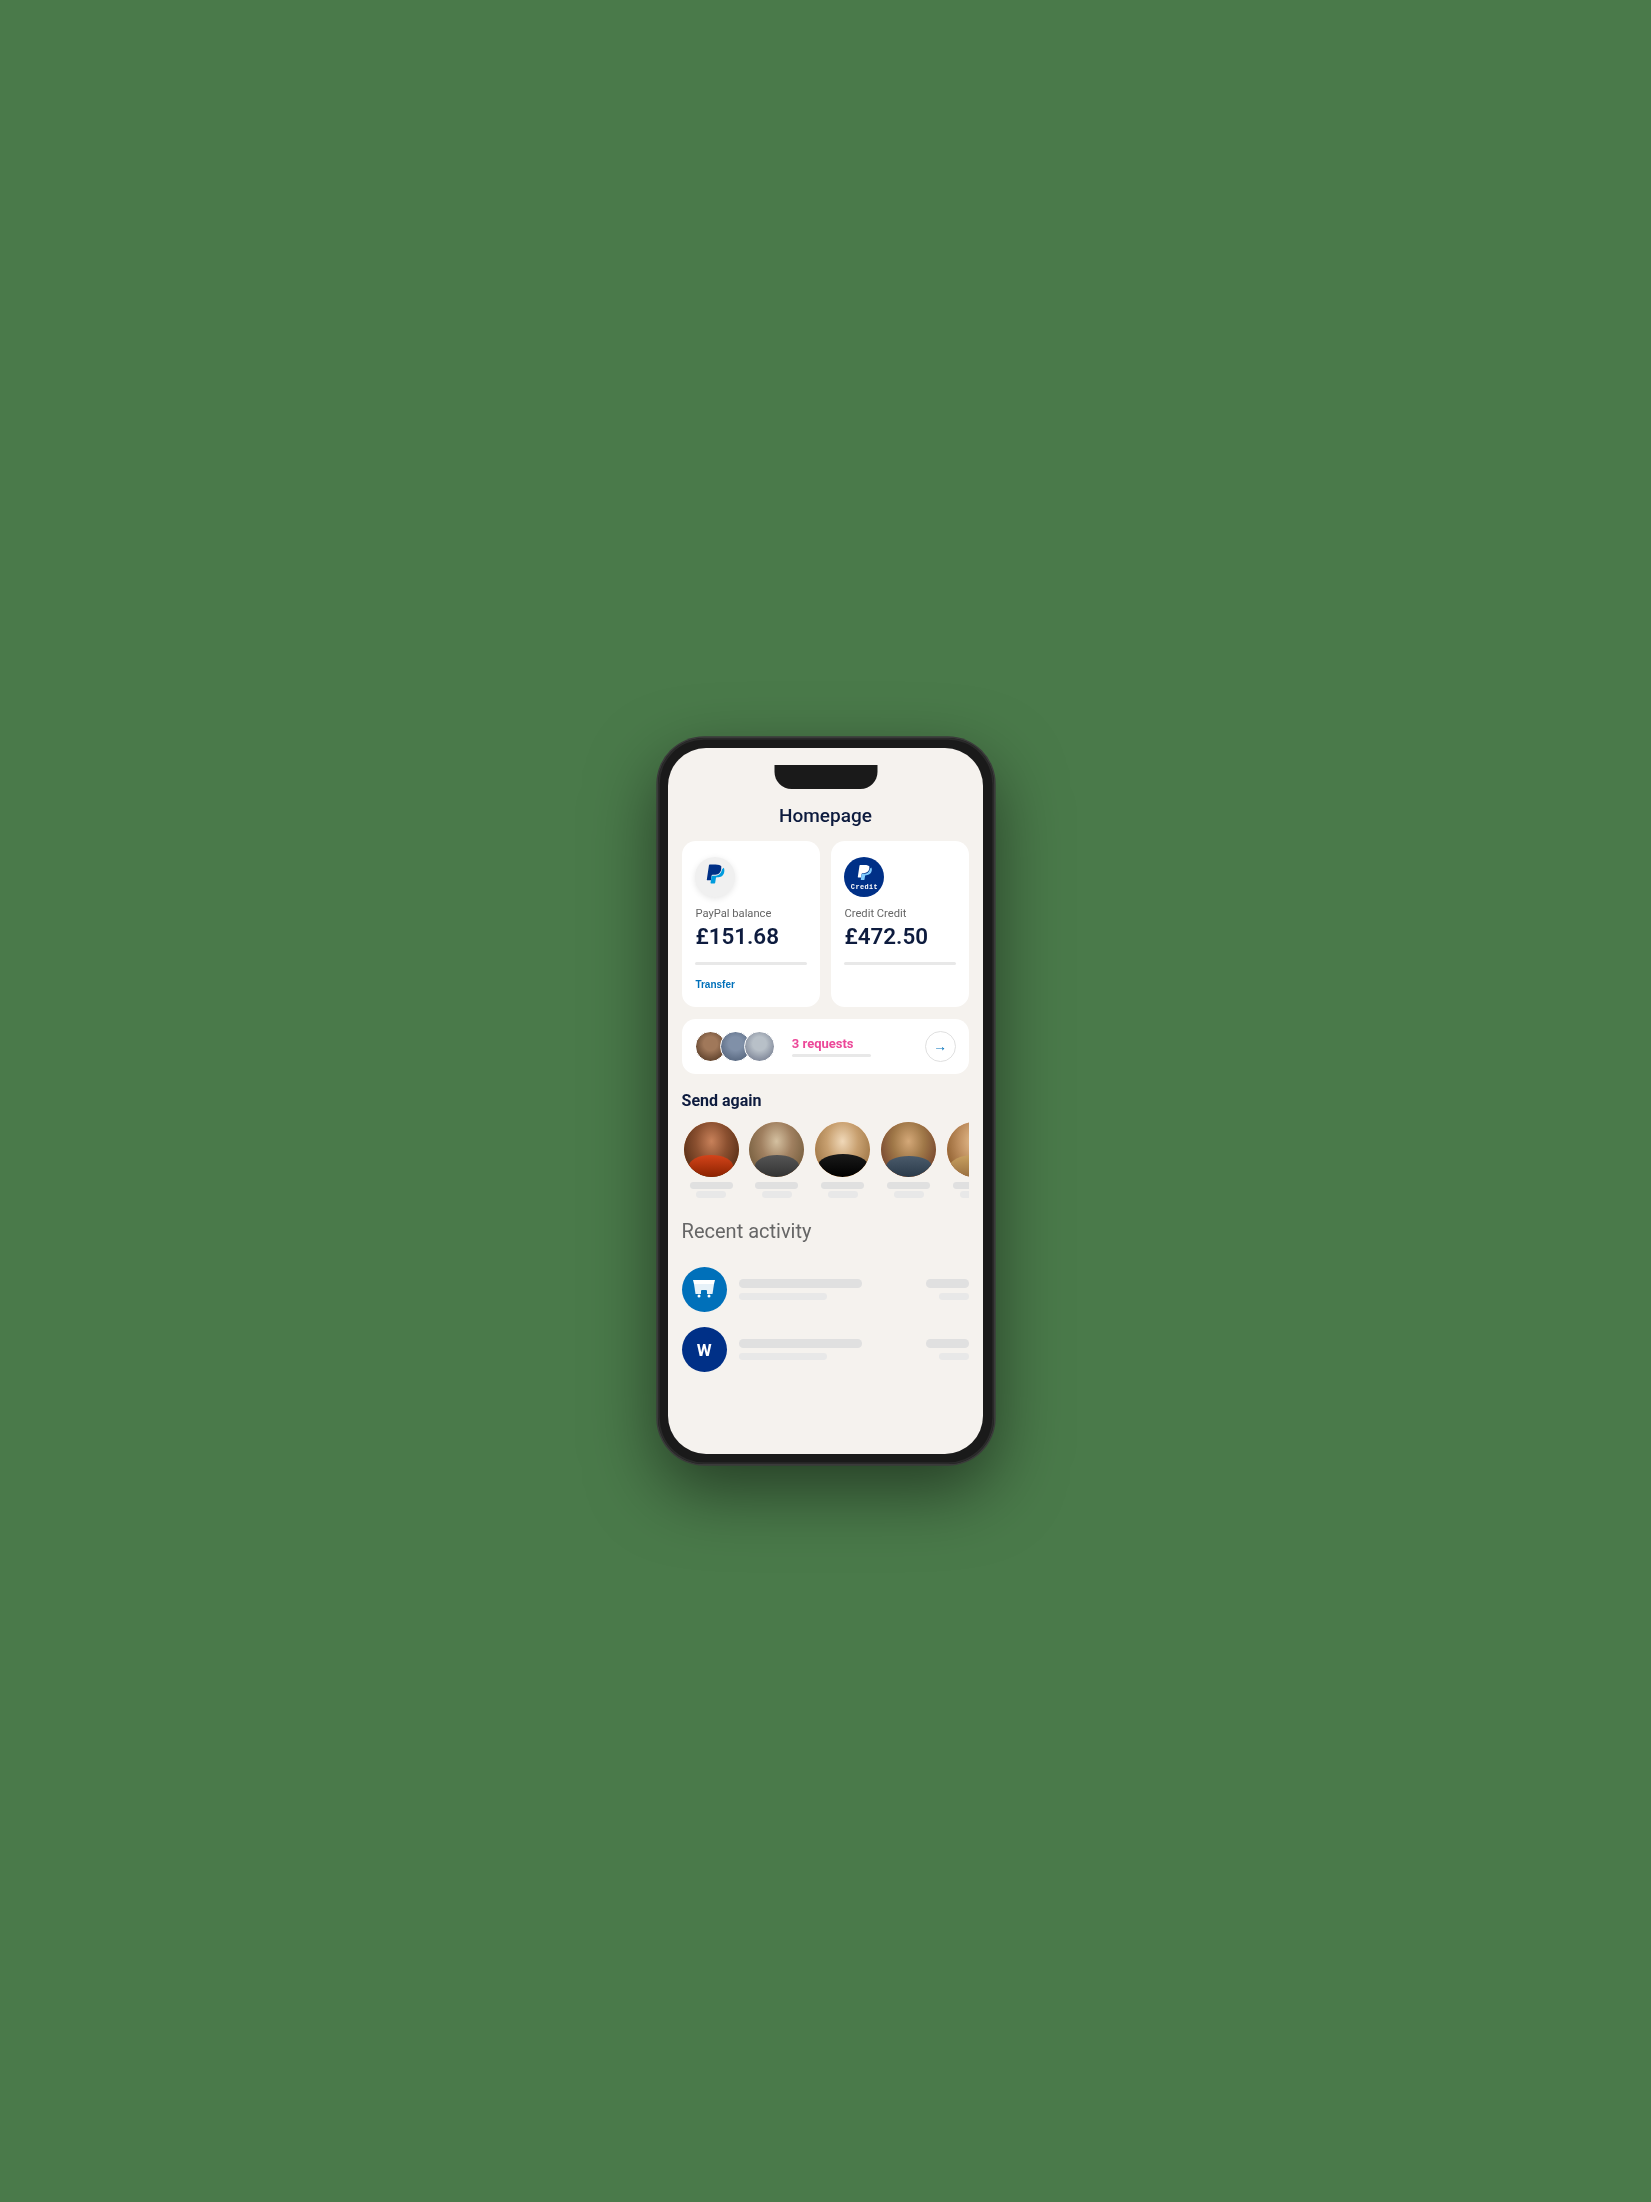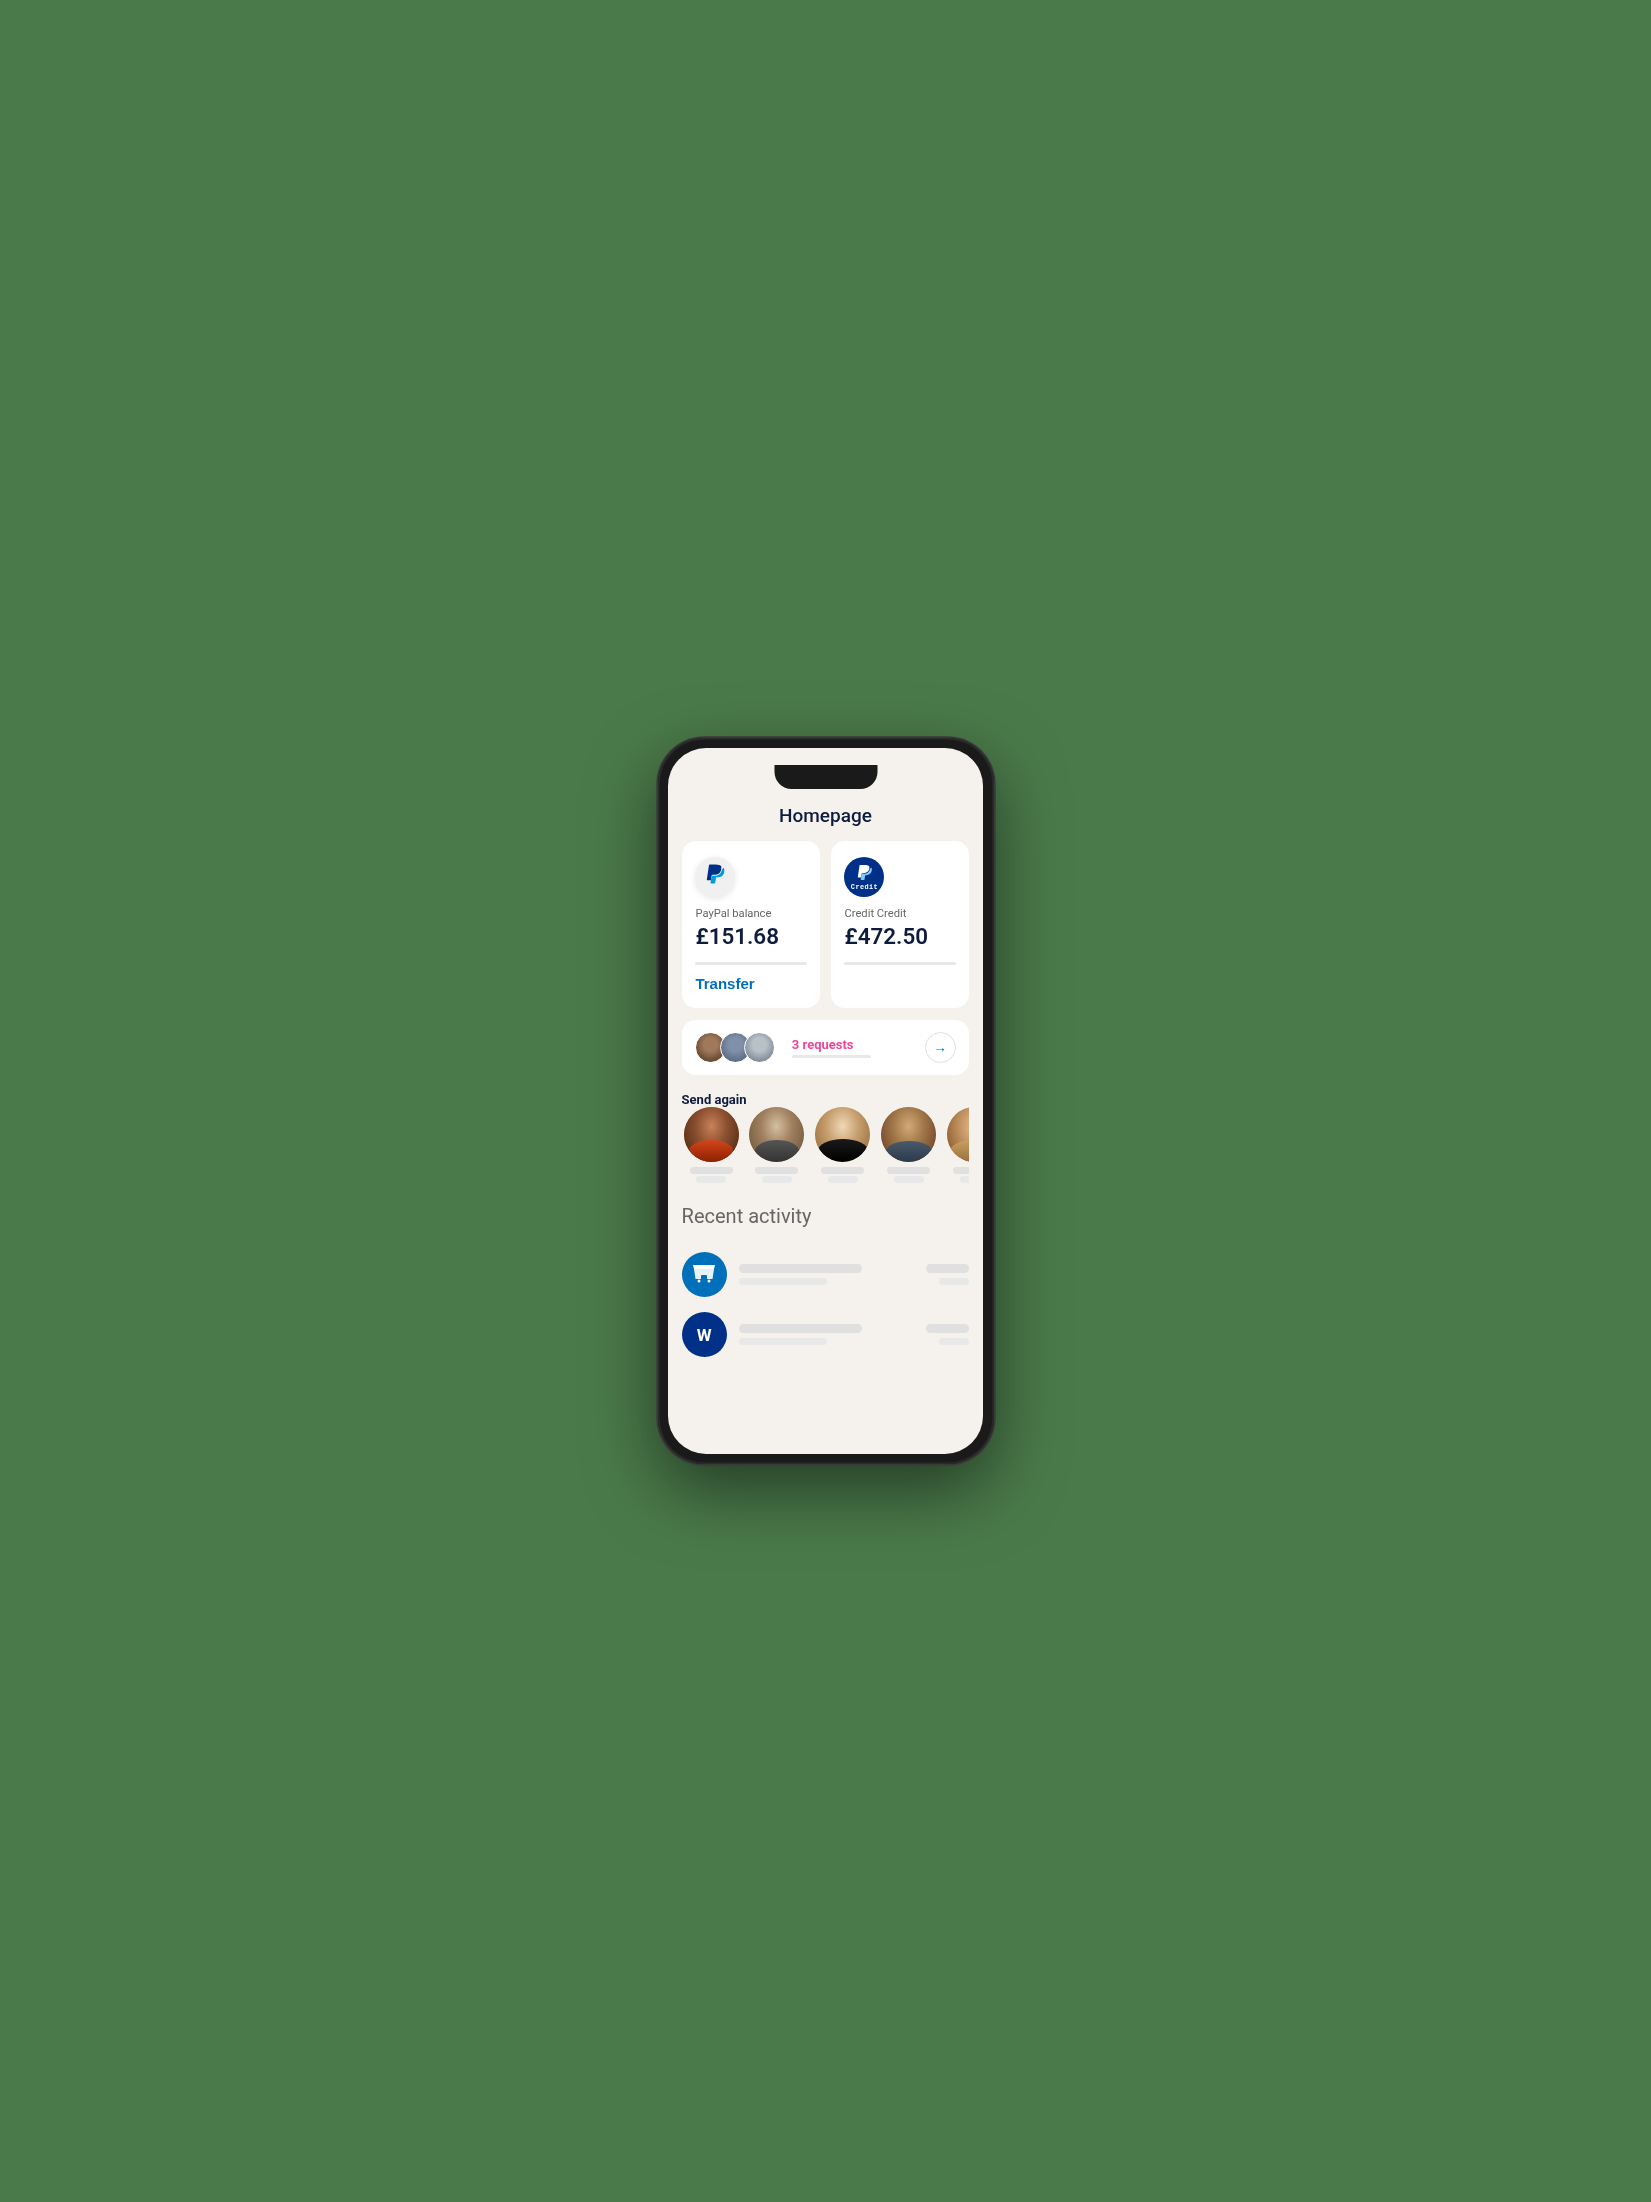--- a/index.html
+++ b/index.html
@@ -144,21 +144,21 @@
 
     .card-underline {
       height: 2.6px;
       background: #e8e8e8;
       border-radius: 1.7px;
       margin-bottom: 10.3px;
     }
 
     .transfer-btn {
       color: #0070ba;
-      font-size: 15px;
+      font-size: 10px;
       font-weight: 700;
       cursor: pointer;
       background: none;
       border: none;
       padding: 0;
     }
 
     
     .requests-bar {
       background: #ffffff;
@@ -222,23 +222,24 @@
       display: flex;
       align-items: center;
       justify-content: center;
       color: #0070ba;
       font-size: 13.8px;
       cursor: pointer;
     }
 
     
     .section-title-bold {
-      font-size: 13px;
+      font-size: 16px;
       font-weight: 700;
       color: #0d1b3e;
+      margin-bottom: 12px;
     }
 
     .send-again-row {
       display: flex;
       gap: 6.9px;
       margin-bottom: 20.6px;
       overflow: hidden;
     }
 
     .contact-item {

